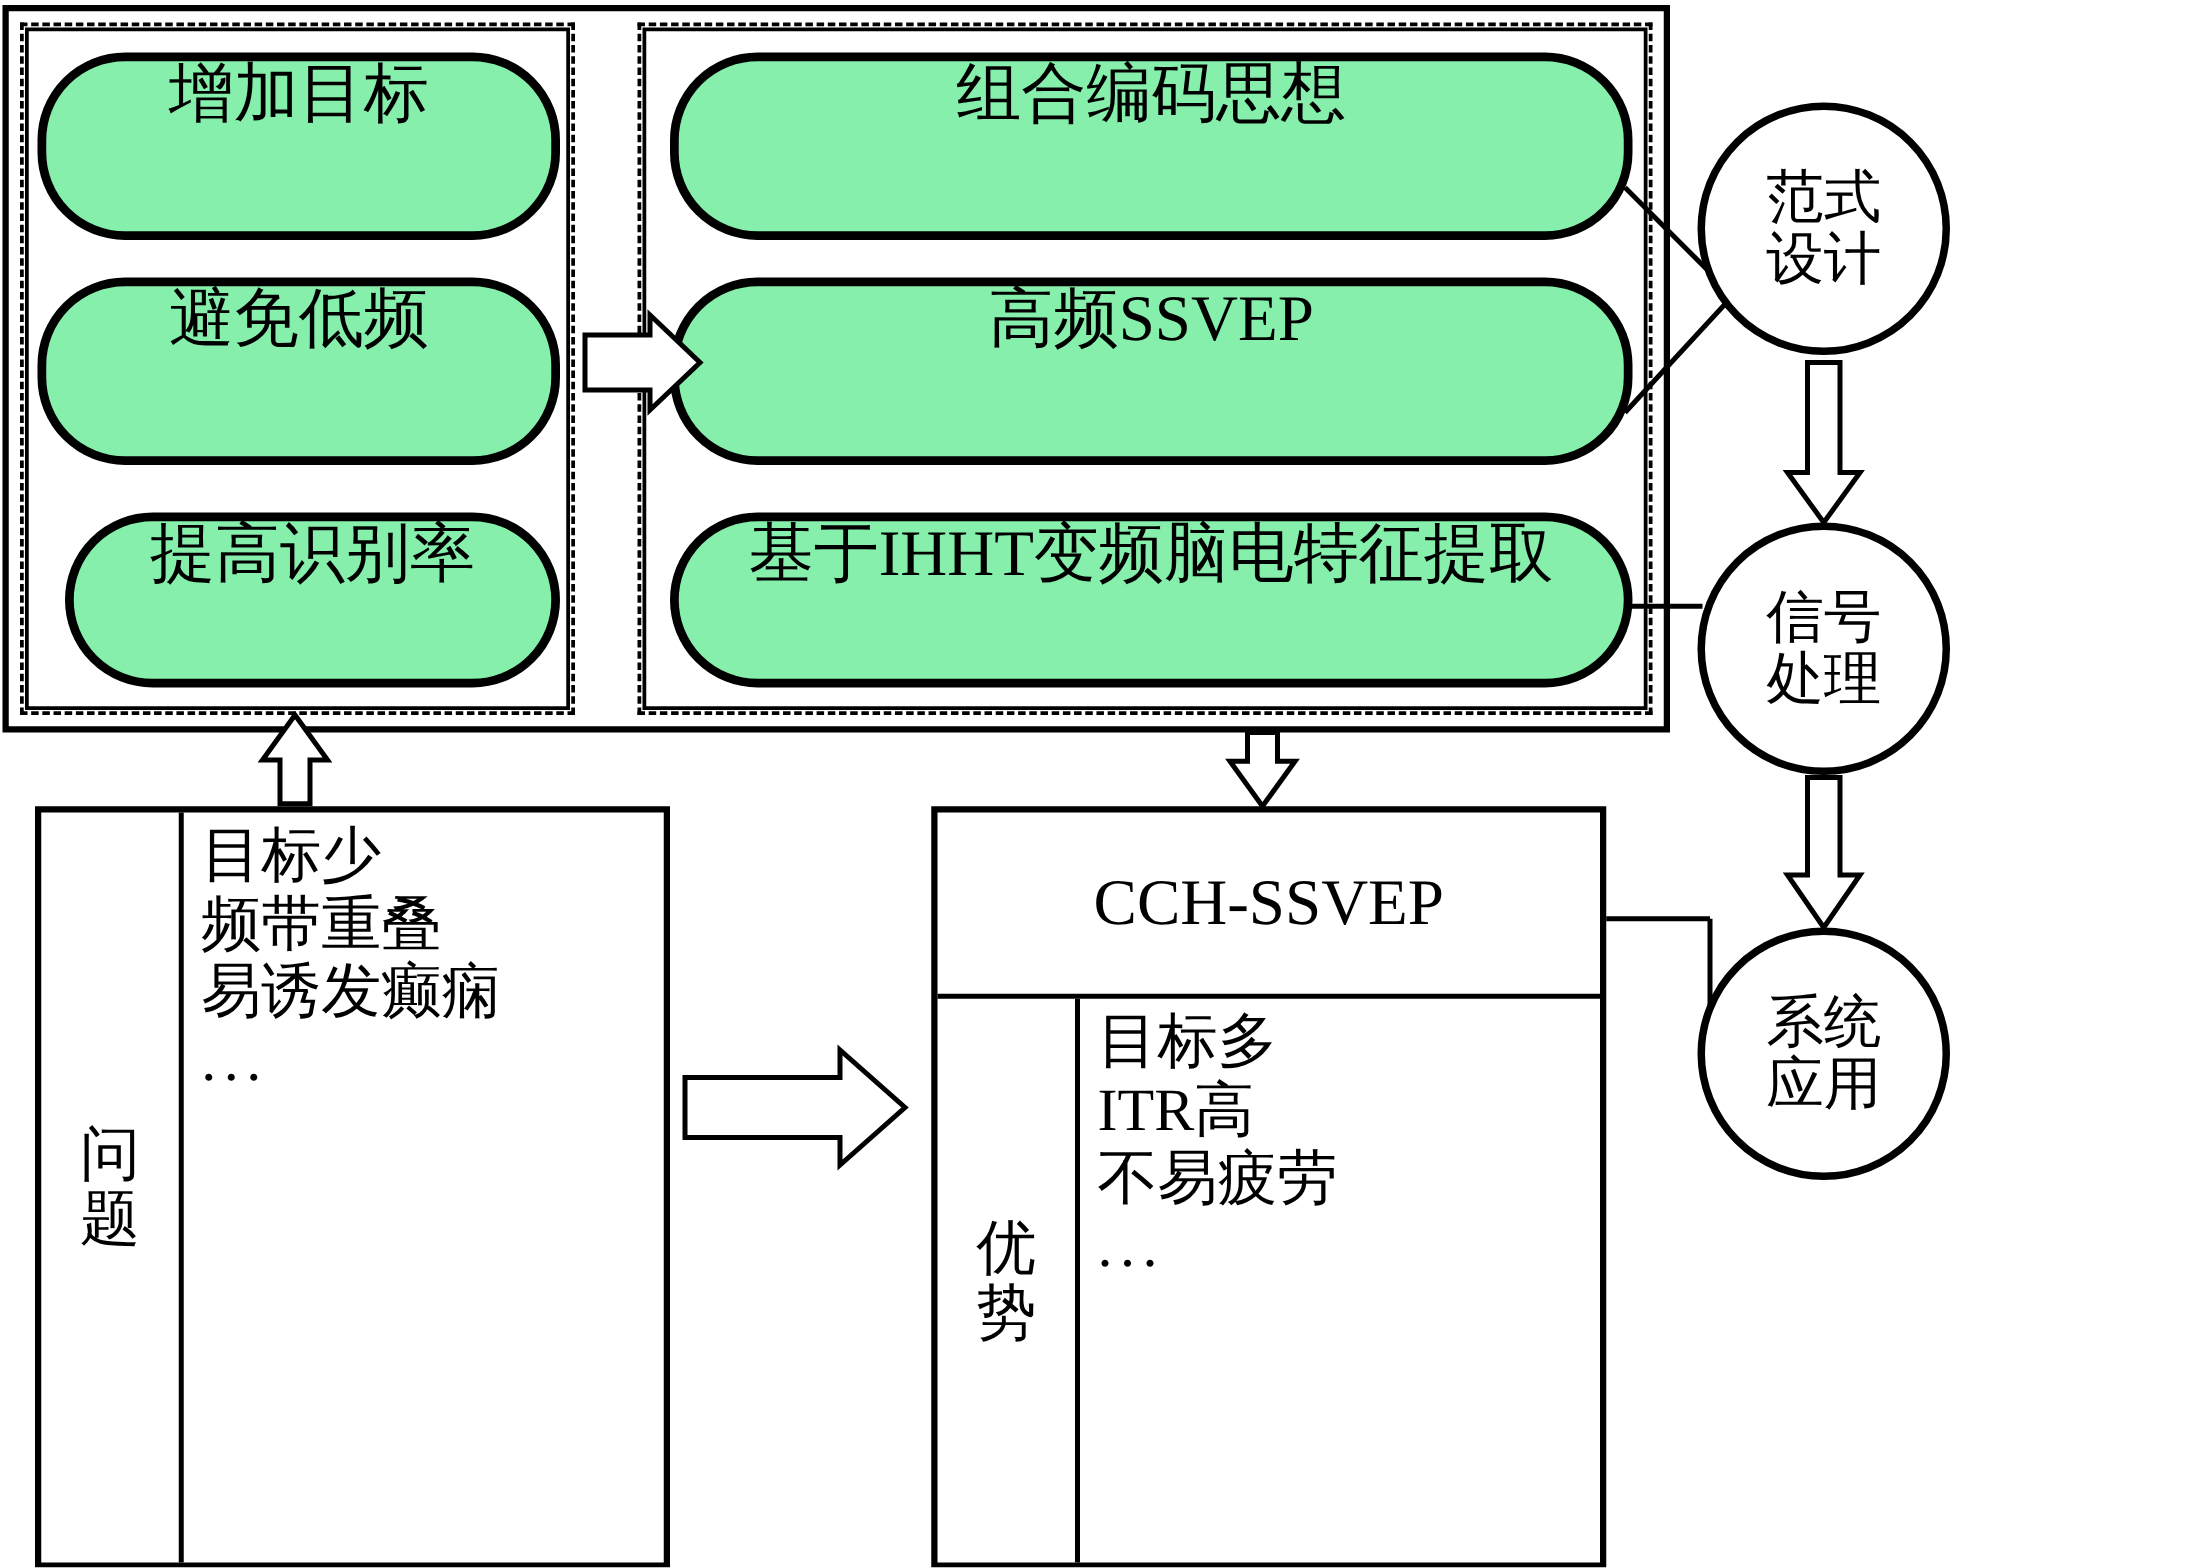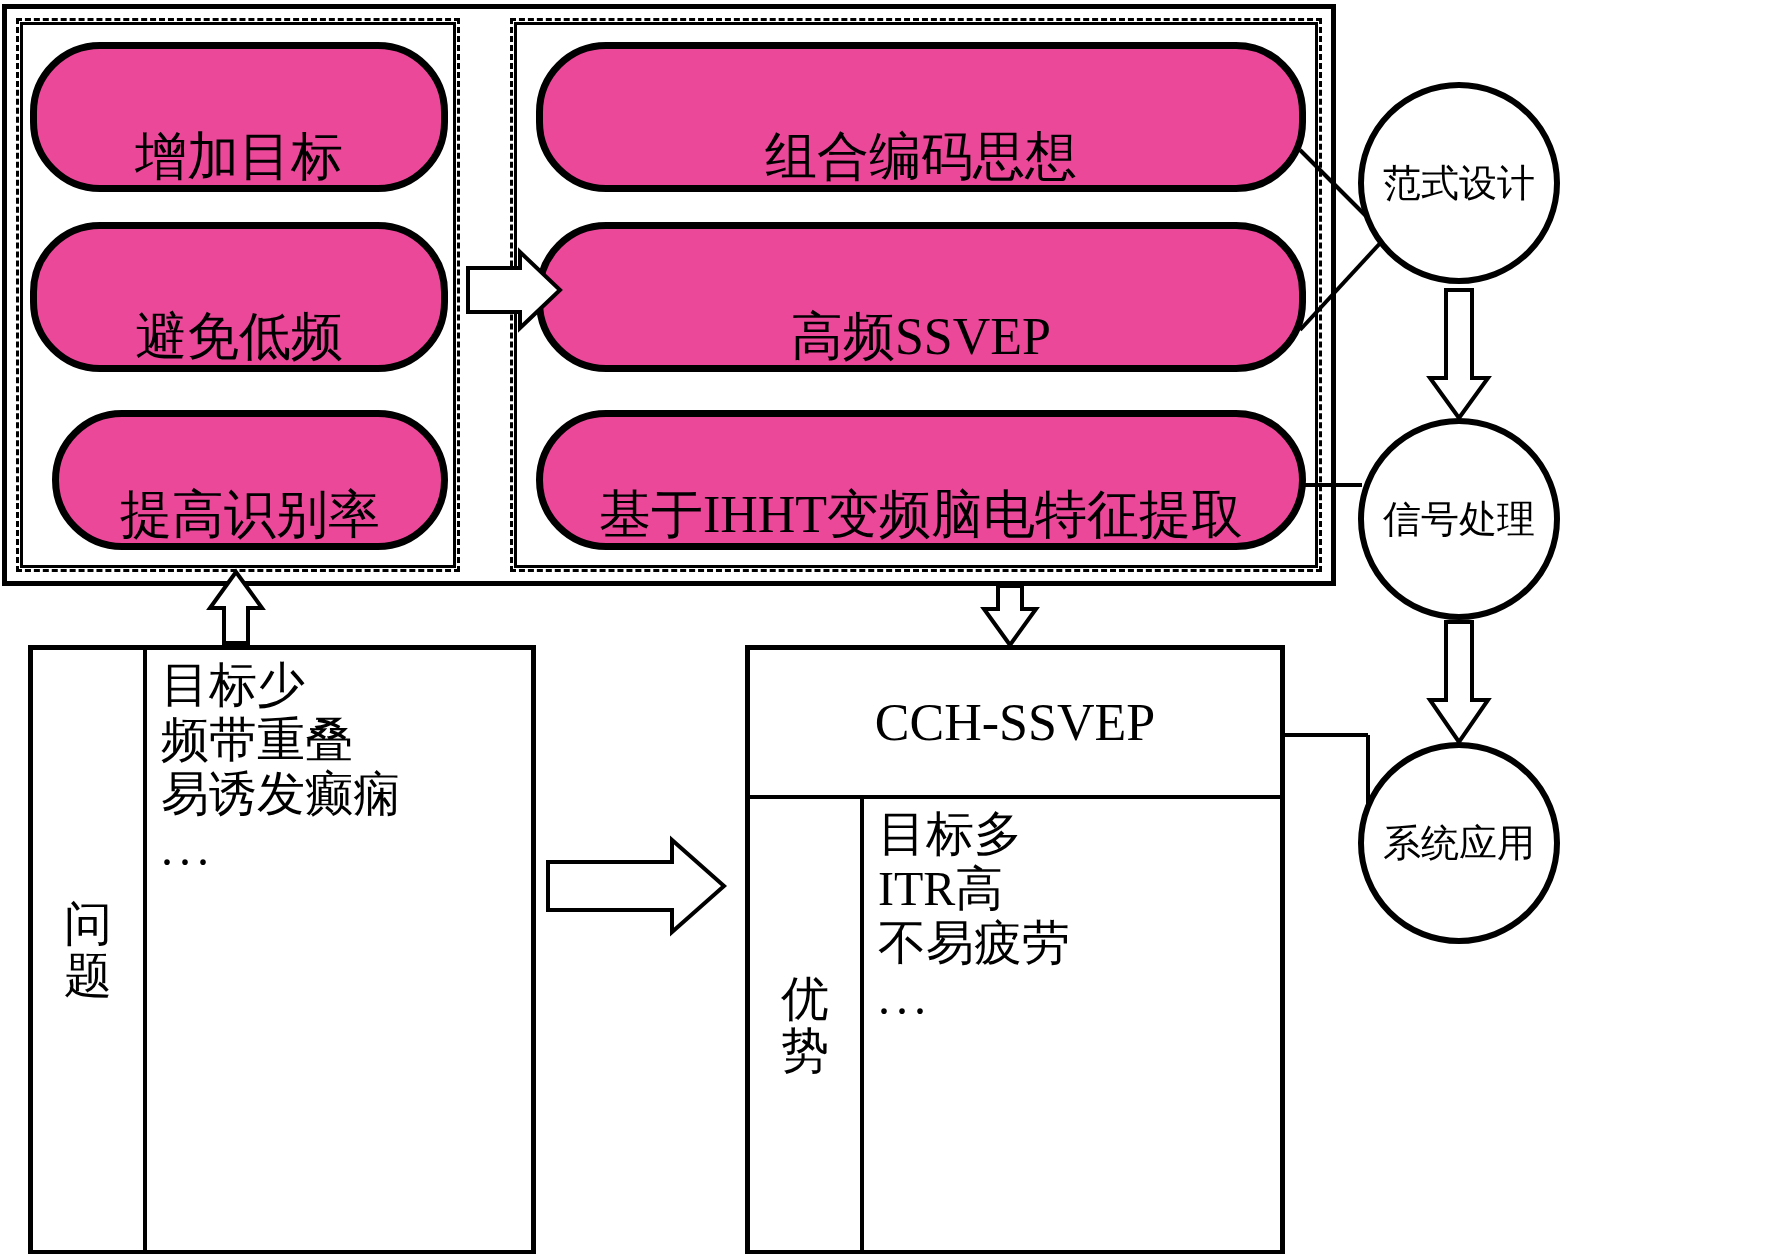--- a/index.html
+++ b/index.html
@@ -37,23 +37,23 @@
   .group-right { left: 510px; top: 18px;  width: 812px; height: 554px; }
 
   
   .group-solid-left  { left: 20px;  top: 22px; width: 436px; height: 546px; border: 3px solid #000; }
   .group-solid-right { left: 514px; top: 22px; width: 804px; height: 546px; border: 3px solid #000; }
 
   
   .pill {
     border: 7px solid #000;
     border-radius: 70px;
-    background: #ec4899;
-    display: flex;
-    align-items: flex-end;
+    background: #86efac;
+    display: flex;
+    align-items: flex-start;
     justify-content: center;
     text-align: center;
     line-height: 1.05;
     font-weight: 400;
   }
   .pill-text { white-space: nowrap; }
 
   .pill-add-target   { left: 30px;  top: 42px;  width: 418px; height: 150px; font-size: 52px; }
   .pill-avoid-low    { left: 30px;  top: 222px; width: 418px; height: 150px; font-size: 52px; }
   .pill-improve-rate { left: 52px;  top: 410px; width: 396px; height: 140px; font-size: 52px; }
@@ -61,25 +61,25 @@
   .pill-coding       { left: 536px; top: 42px;  width: 770px; height: 150px; font-size: 52px; }
   .pill-highfreq     { left: 536px; top: 222px; width: 770px; height: 150px; font-size: 52px; }
   .pill-ihht         { left: 536px; top: 410px; width: 770px; height: 140px; font-size: 52px; }
 
   
   .circle {
     border: 6px solid #000;
     border-radius: 50%;
     background: #fff;
     display: flex;
-    flex-direction: row;
+    flex-direction: column;
     align-items: center;
     justify-content: center;
     text-align: center;
-    font-size: 38px;
+    font-size: 46px;
     line-height: 1.06;
     z-index: 6;
   }
   .circle-paradigm { left: 1358px; top: 82px;  width: 202px; height: 202px; }
   .circle-signal   { left: 1358px; top: 418px; width: 202px; height: 202px; }
   .circle-system   { left: 1358px; top: 742px; width: 202px; height: 202px; }
 
   
   .bottom-box {
     border: 5px solid #000;

